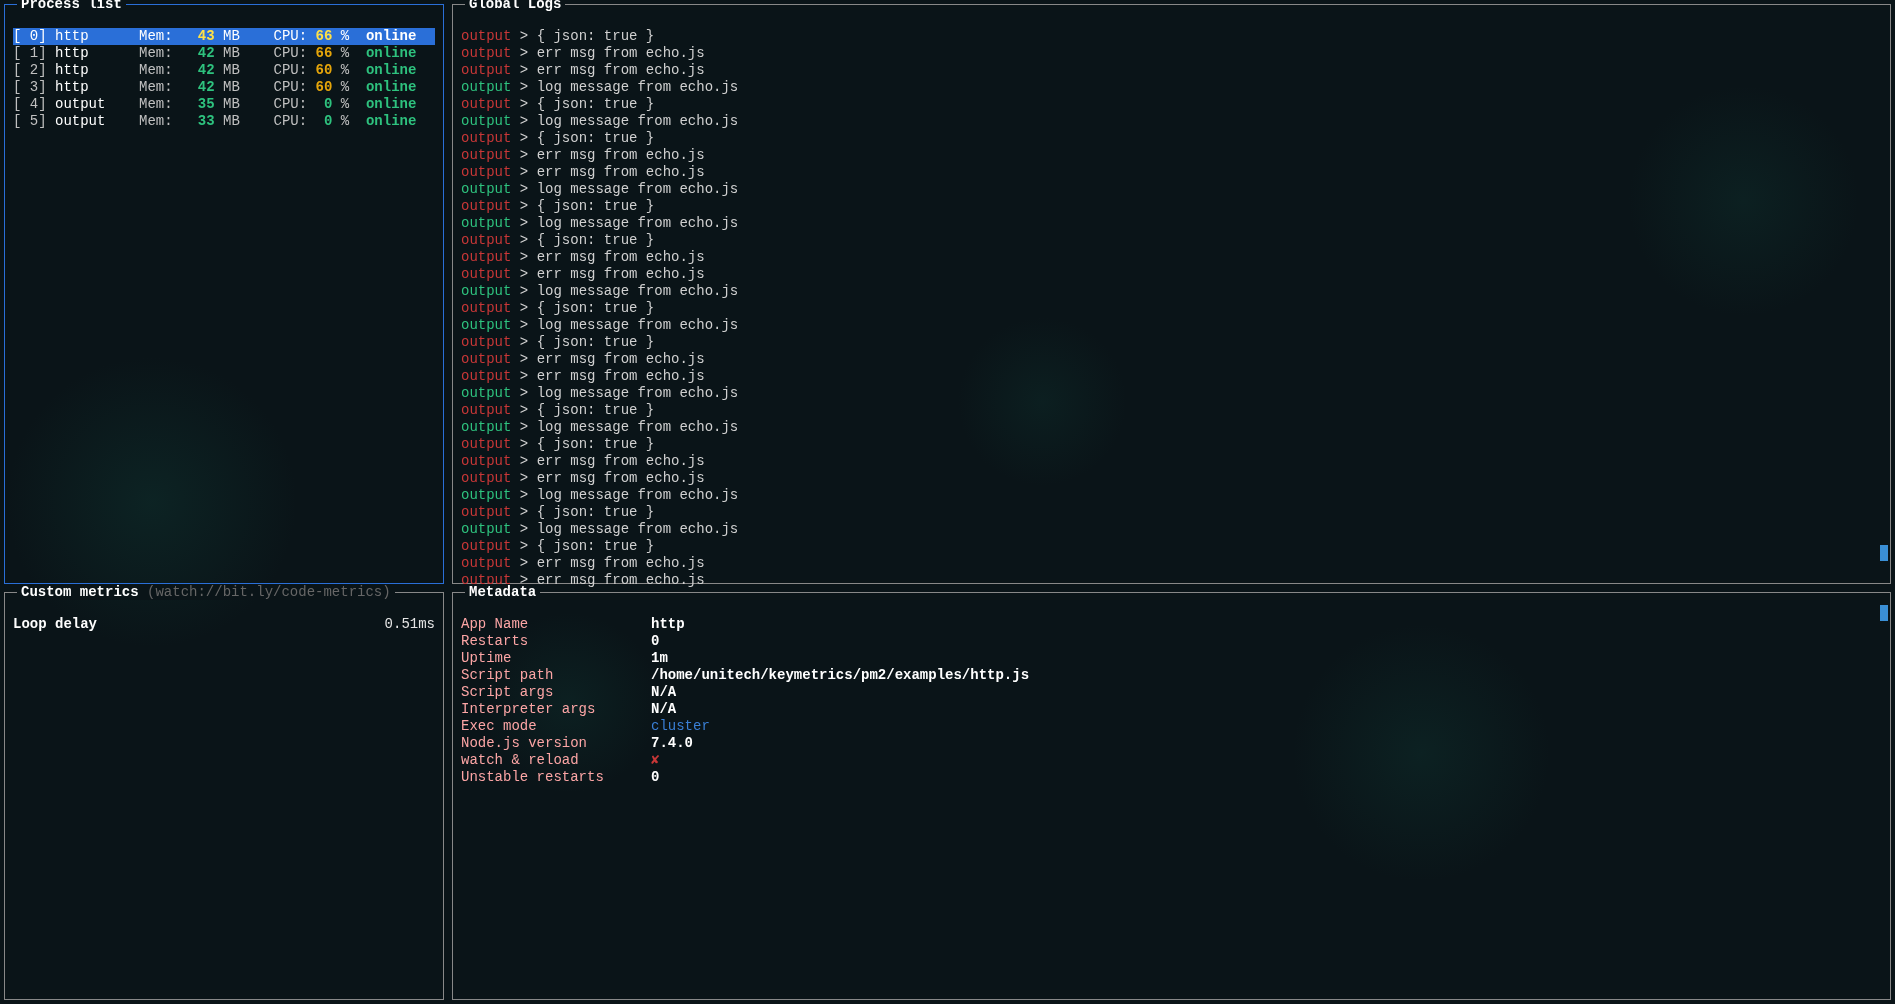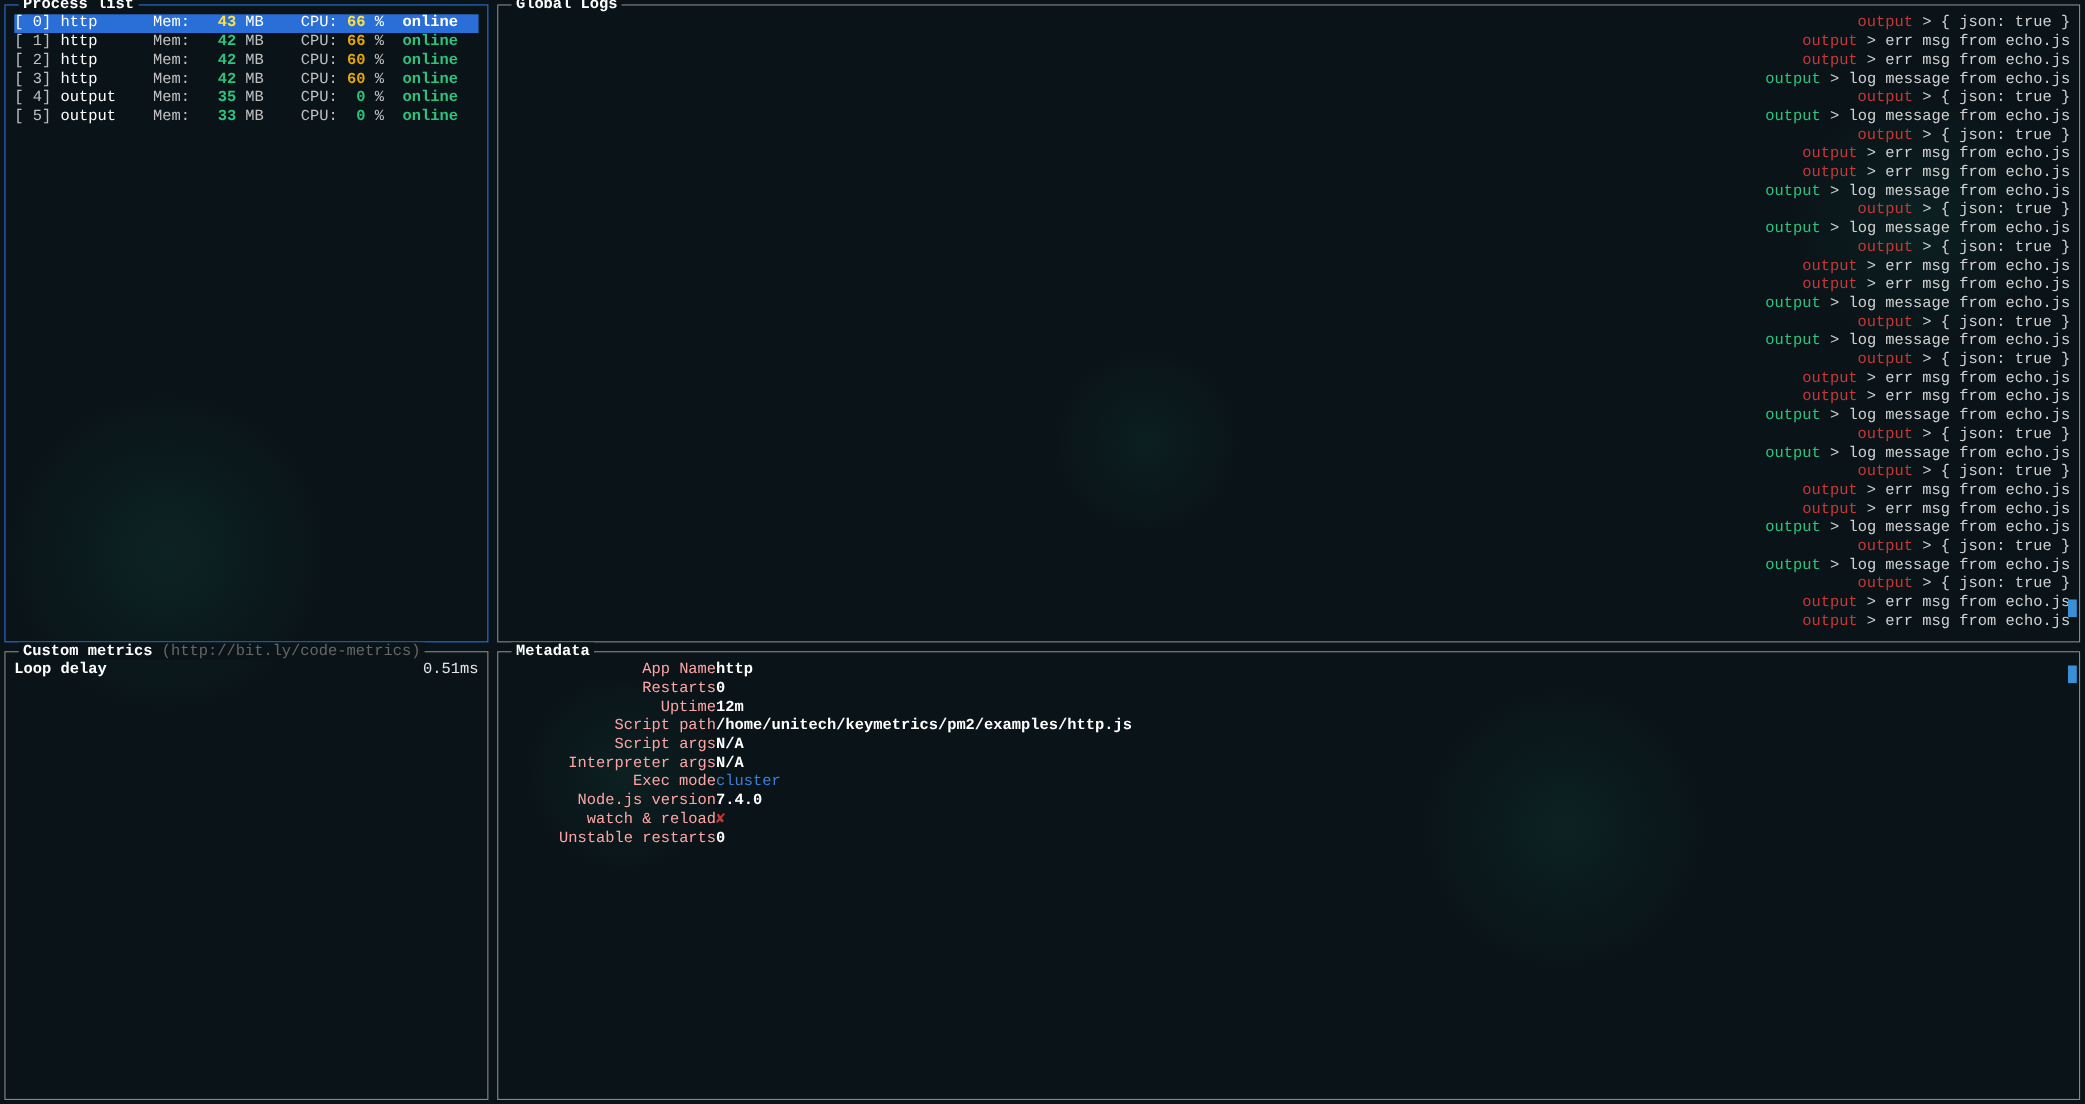--- a/index.html
+++ b/index.html
@@ -31,22 +31,21 @@
     display: grid;
     grid-template-columns: 440px 1fr;
     grid-template-rows: 580px 1fr;
     gap: 8px;
     padding: 4px;
     height: 100%;
   }
   .panel {
     border: 1px solid #888;
     position: relative;
-    padding: 8px 8px 8px 8px;
-    text-align: right;
+    padding: 23px 8px 8px 8px;
   }
   .panel-selected {
     border-color: #2a6fd8;
   }
   .panel-title {
     position: absolute;
     top: -9px;
     left: 12px;
     background: #0a1418;
     padding: 0 4px;
@@ -173,21 +172,21 @@
         <div class="log-line"><span class="log-src-red">output</span><span class="log-arrow"> &gt; </span><span class="log-msg">{ json: true }</span></div>
         <div class="log-line"><span class="log-src-red">output</span><span class="log-arrow"> &gt; </span><span class="log-msg">err msg from echo.js</span></div>
         <div class="log-line"><span class="log-src-red">output</span><span class="log-arrow"> &gt; </span><span class="log-msg">err msg from echo.js</span></div>
       </div>
     <div class="scrollbar-thumb" style="top:540px"></div>
   </div>
 
   <div class="panel">
     <div class="panel-title">
       <span>Custom metrics</span>
-      <span class="subtitle">(http://bit.ly/code-metrics)</span>
+      <span class="subtitle">(watch://bit.ly/code-metrics)</span>
     </div>
     <div id="metrics-body">
         <div class="metrics-row">
           <span class="metric-label">Loop delay</span>
           <span class="metric-val">0.51ms</span>
         </div>
       </div>
   </div>
 
   <div class="panel">
@@ -198,21 +197,21 @@
         <div class="meta-row">
           <span class="meta-key">App Name</span>
           <span class="meta-val">http</span>
         </div>
         <div class="meta-row">
           <span class="meta-key">Restarts</span>
           <span class="meta-val">0</span>
         </div>
         <div class="meta-row">
           <span class="meta-key">Uptime</span>
-          <span class="meta-val">12m</span>
+          <span class="meta-val">1m</span>
         </div>
         <div class="meta-row">
           <span class="meta-key">Script path</span>
           <span class="meta-val">/home/unitech/keymetrics/pm2/examples/http.js</span>
         </div>
         <div class="meta-row">
           <span class="meta-key">Script args</span>
           <span class="meta-val">N/A</span>
         </div>
         <div class="meta-row">

